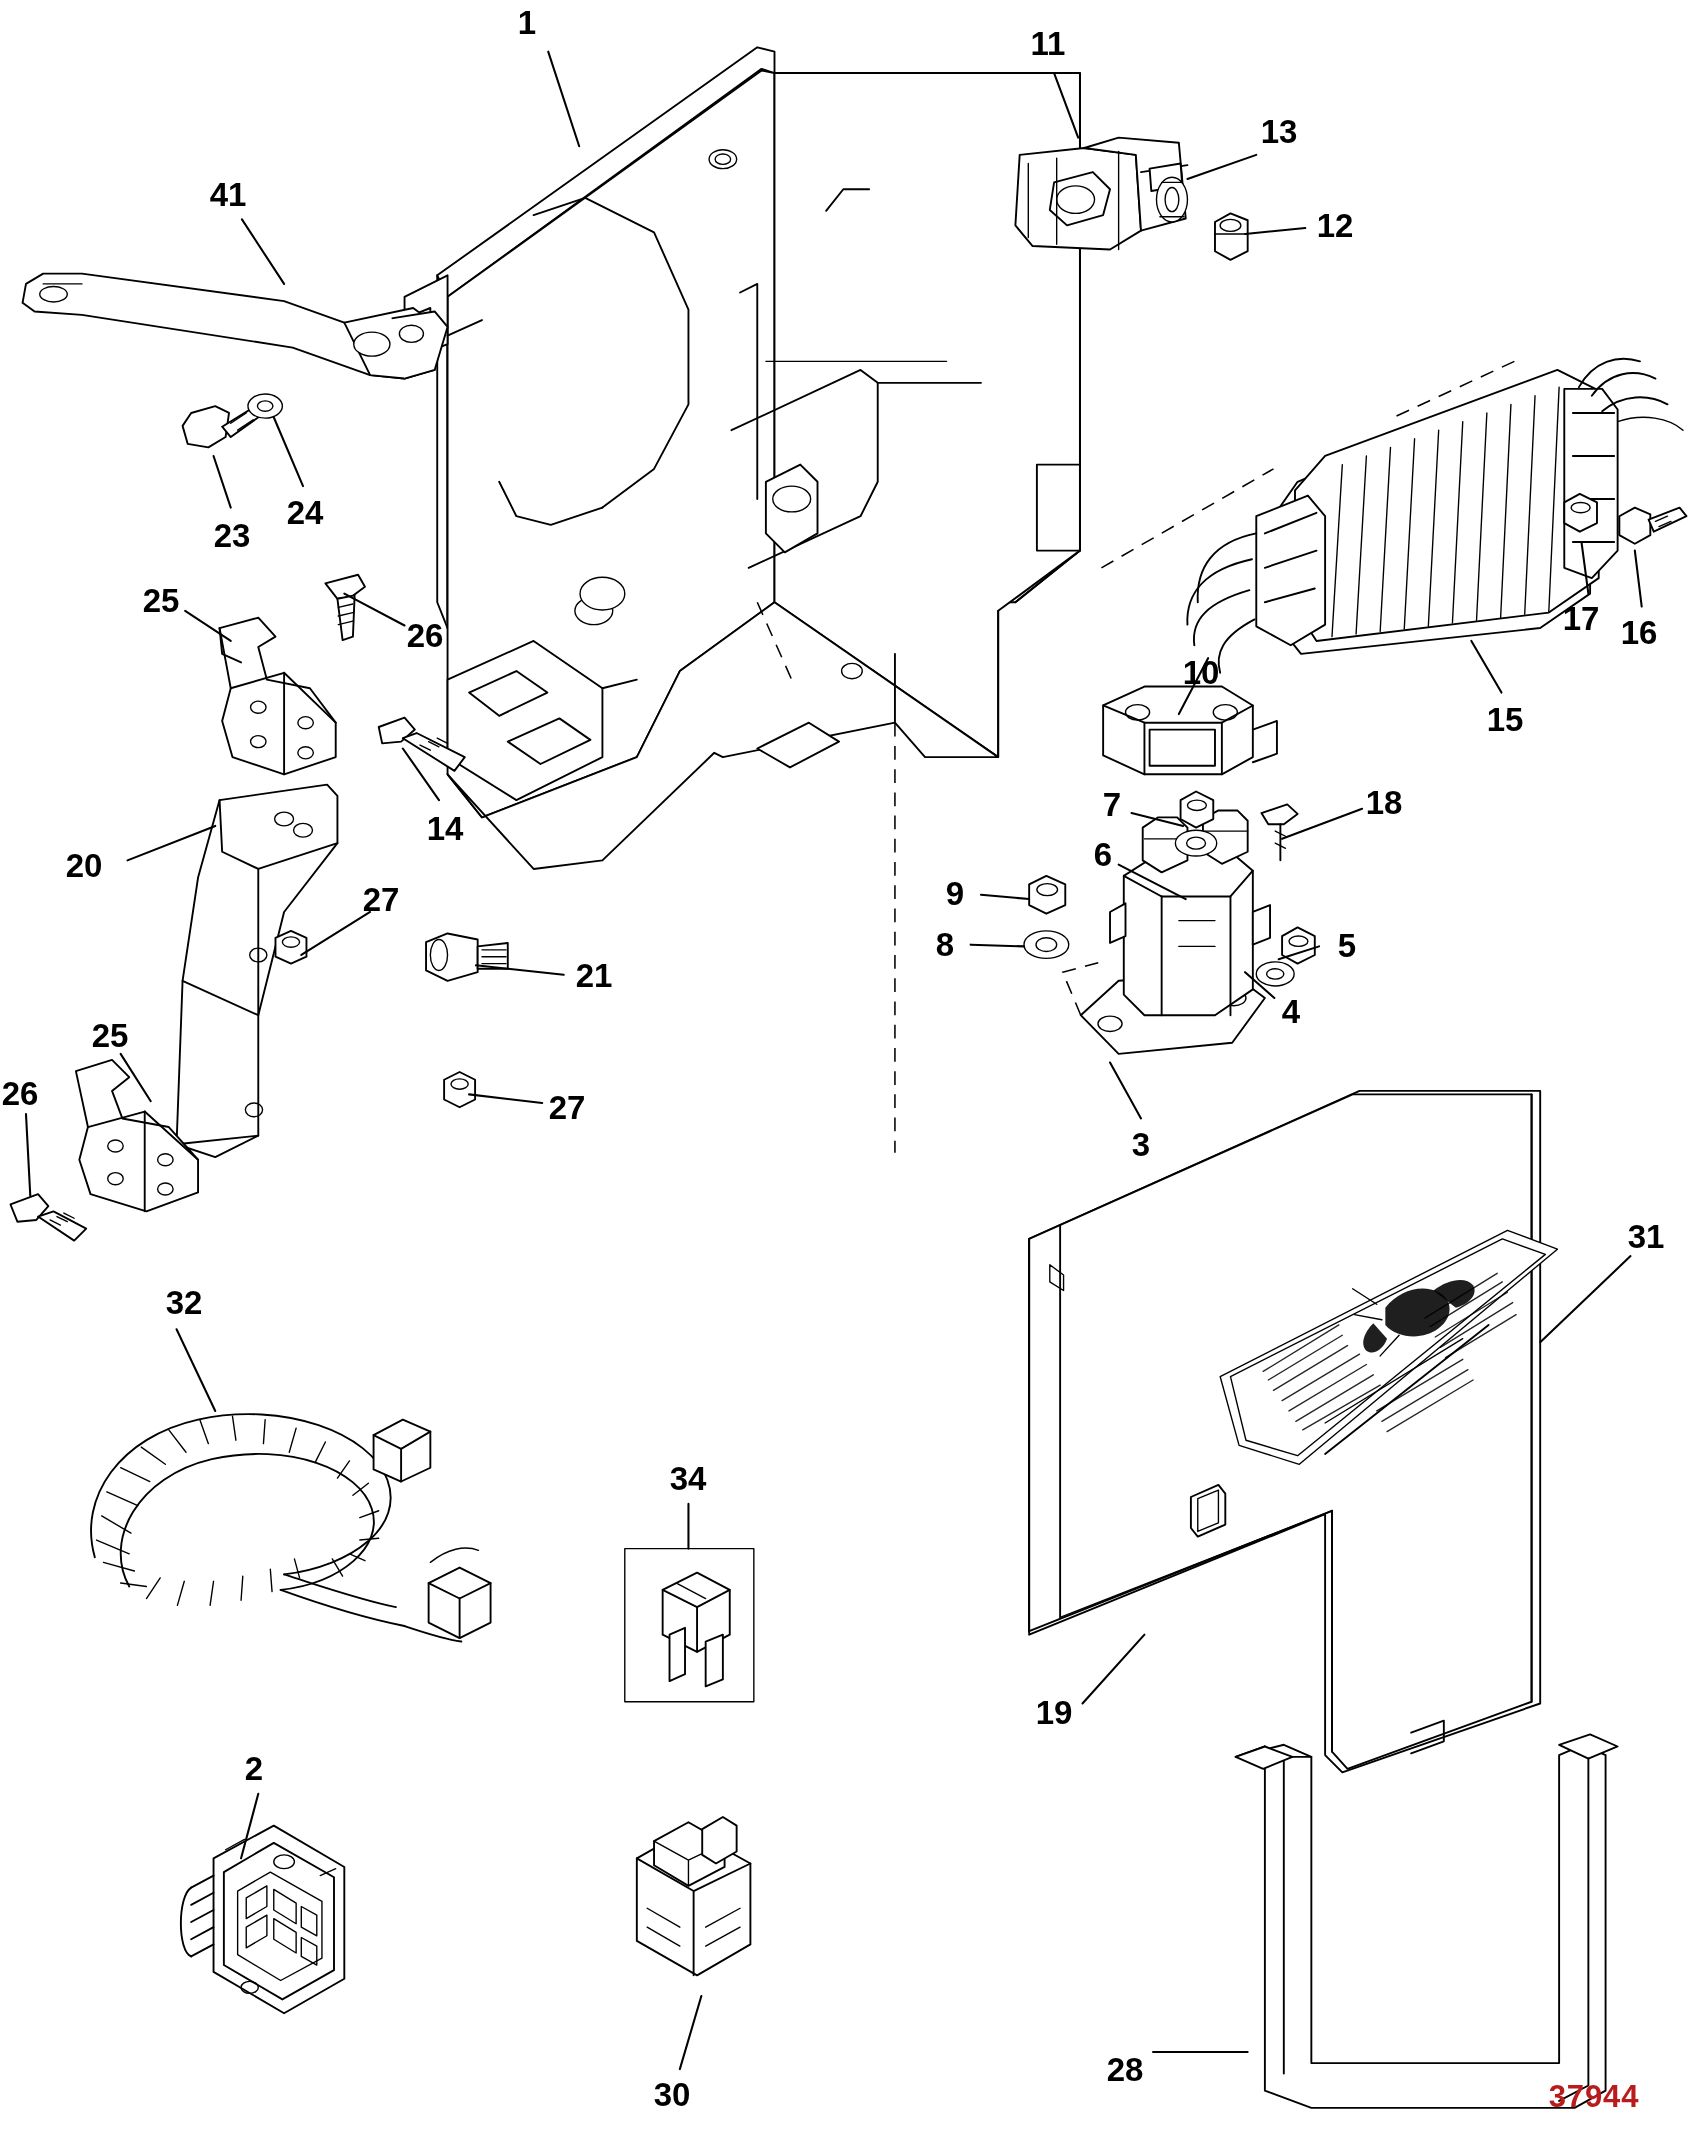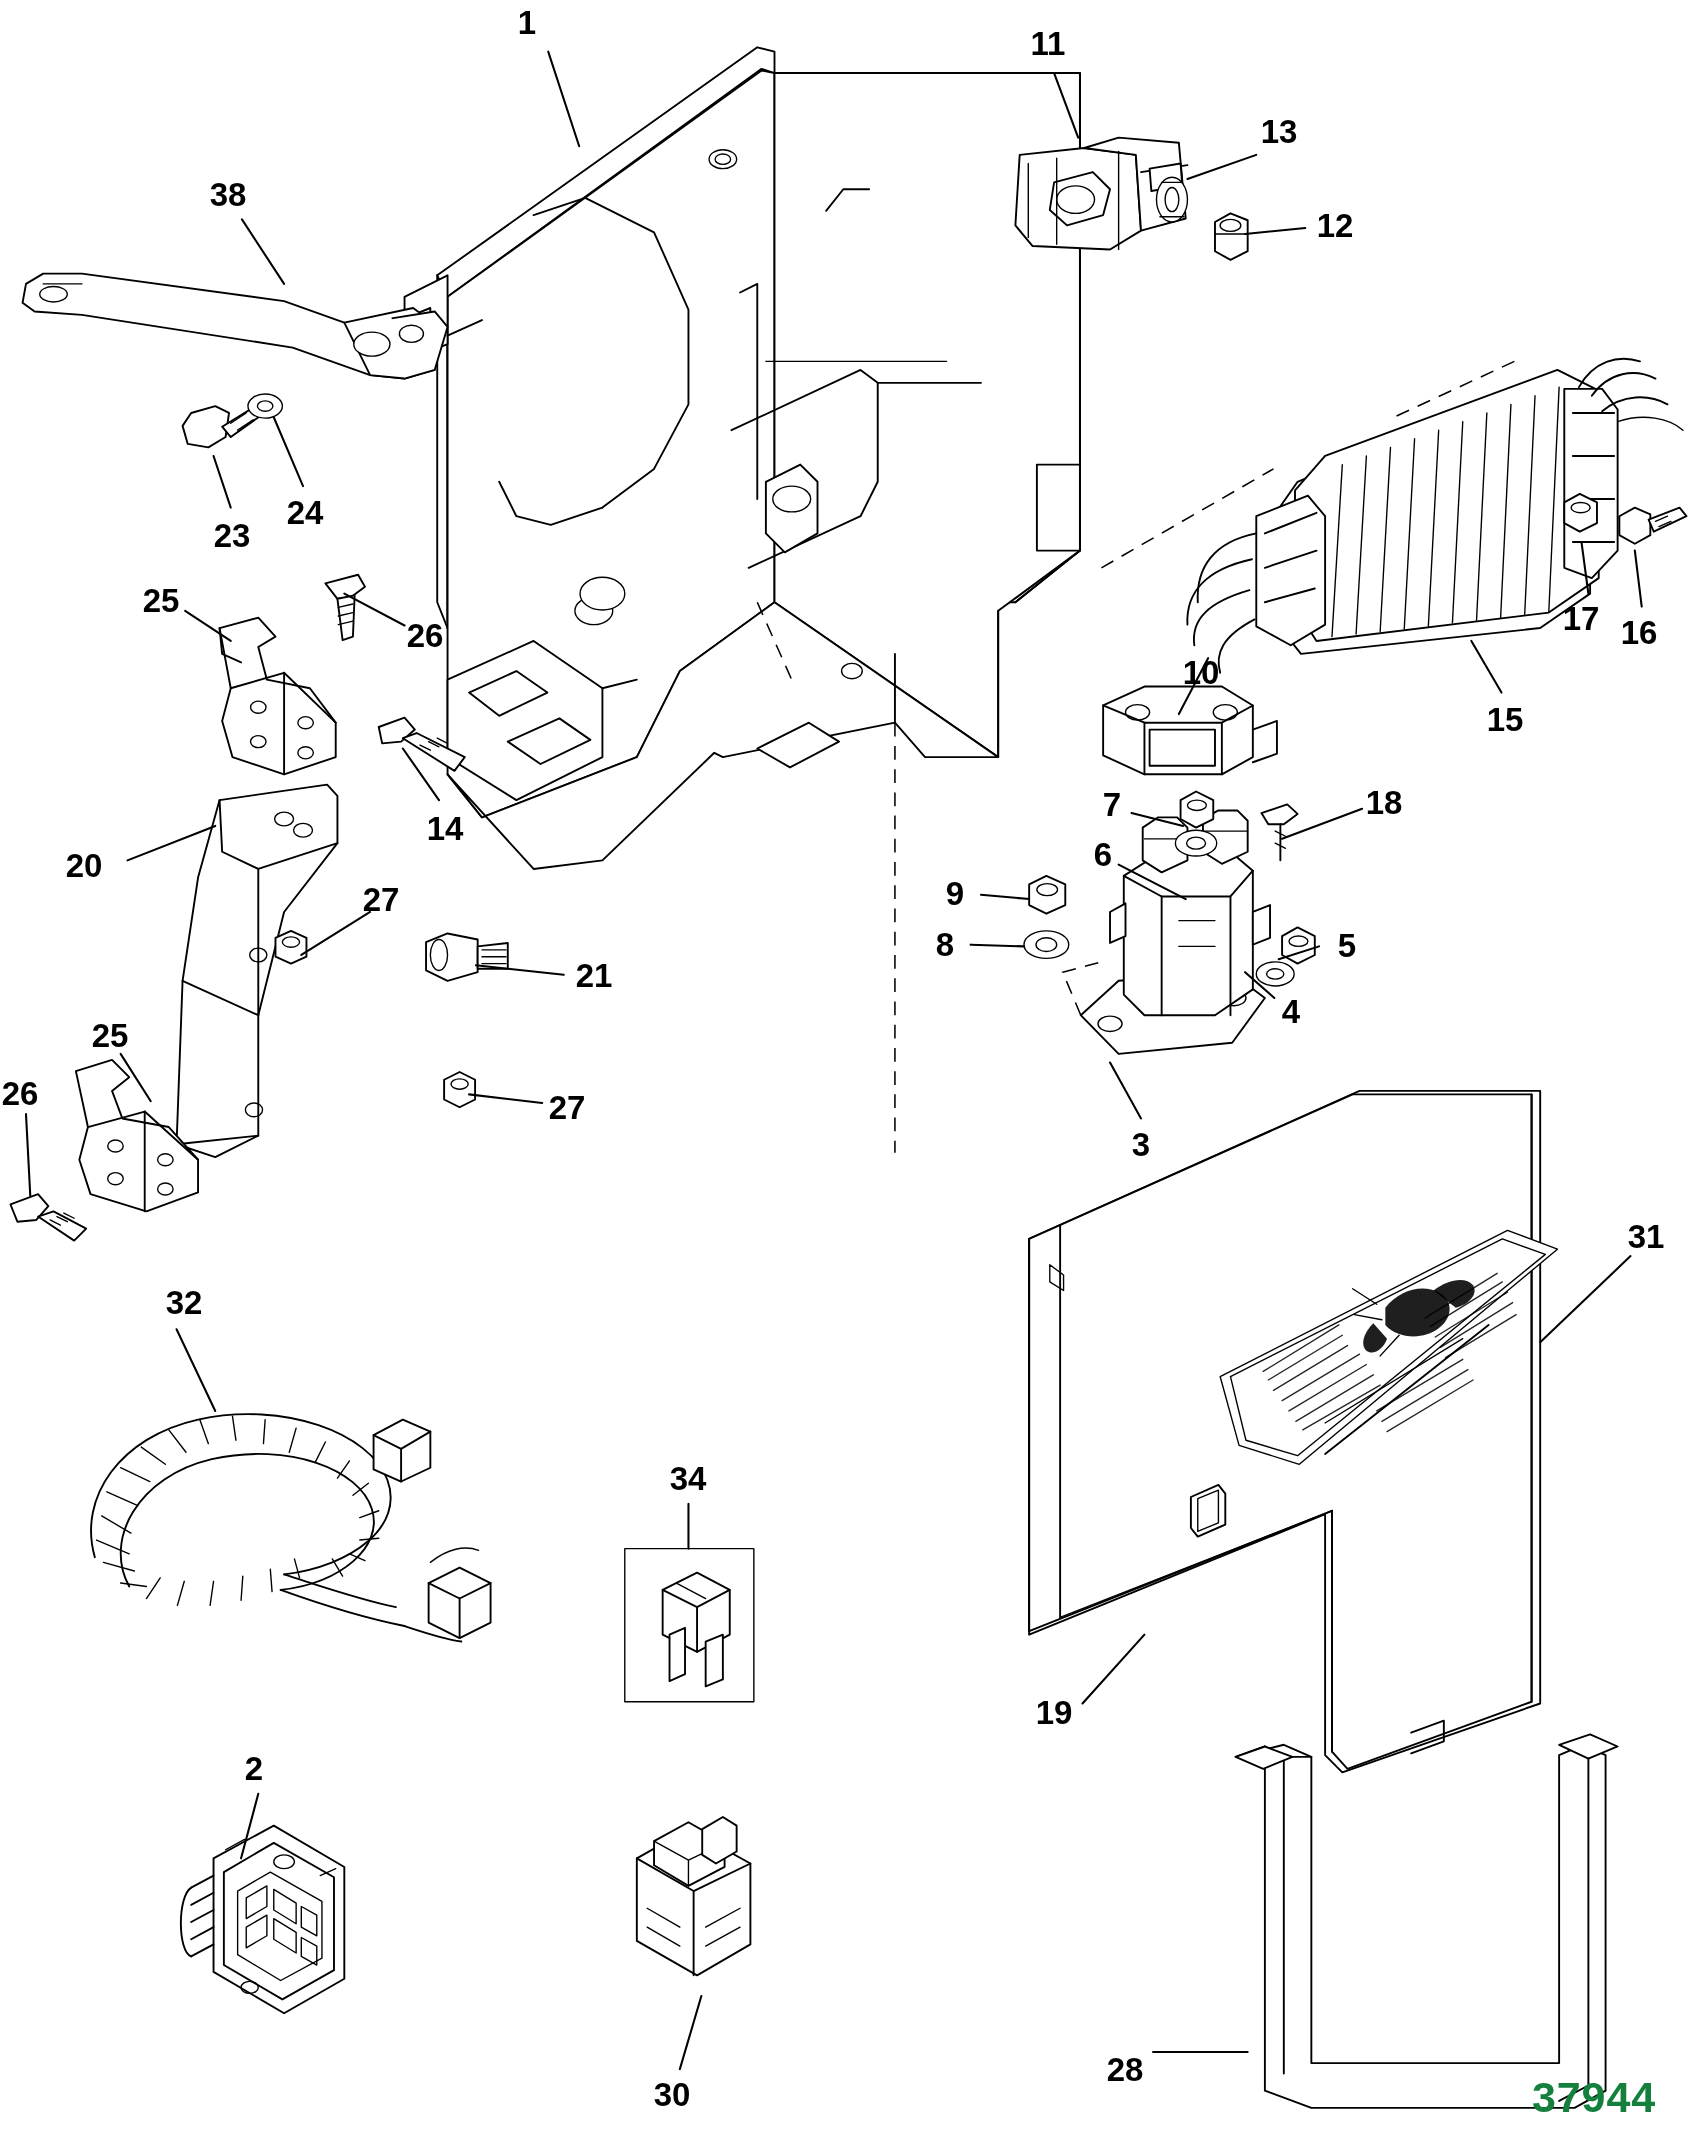--- a/index.html
+++ b/index.html
@@ -25,22 +25,22 @@
     color: #000000;
     line-height: 1;
     white-space: nowrap;
     transform: translate(-50%, -50%);
     user-select: none;
   }
   .drawing-number {
     position: absolute;
     font-family: "Liberation Sans", sans-serif;
     font-weight: bold;
-    font-size: 43px;
-    color: #15803d;
+    font-size: 31px;
+    color: #b91c1c;
     letter-spacing: 0.9px;
     white-space: nowrap;
     transform: translate(-50%, -50%);
   }
   svg.art {
     position: absolute;
     left: 0;
     top: 0;
     width: 1709px;
     height: 2150px;
@@ -557,21 +557,21 @@
       <div class="callout" style="left: 1335px; top: 225px;">12</div>
       <div class="callout" style="left: 1279px; top: 131px;">13</div>
       <div class="callout" style="left: 445px; top: 828px;">14</div>
       <div class="callout" style="left: 1505px; top: 719px; text-align: right;">15</div>
       <div class="callout" style="left: 1639px; top: 632px;">16</div>
       <div class="callout" style="left: 1581px; top: 618px;">17</div>
       <div class="callout" style="left: 1384px; top: 802px;">18</div>
       <div class="callout" style="left: 1054px; top: 1712px;">19</div>
       <div class="callout" style="left: 84px; top: 865px; text-align: right;">20</div>
       <div class="callout" style="left: 594px; top: 975px;">21</div>
-      <div class="callout" style="left: 228px; top: 194px;">38</div>
+      <div class="callout" style="left: 228px; top: 194px;">41</div>
       <div class="callout" style="left: 232px; top: 535px;">23</div>
       <div class="callout" style="left: 305px; top: 512px;">24</div>
       <div class="callout" style="left: 161px; top: 600px;">25</div>
       <div class="callout" style="left: 110px; top: 1035px;">25</div>
       <div class="callout" style="left: 425px; top: 635px;">26</div>
       <div class="callout" style="left: 20px; top: 1093px;">26</div>
       <div class="callout" style="left: 381px; top: 899px;">27</div>
       <div class="callout" style="left: 567px; top: 1107px;">27</div>
       <div class="callout" style="left: 1125px; top: 2052px; margin-top: 17px;">28</div>
       <div class="callout" style="left: 688px; top: 1478px;">34</div>

